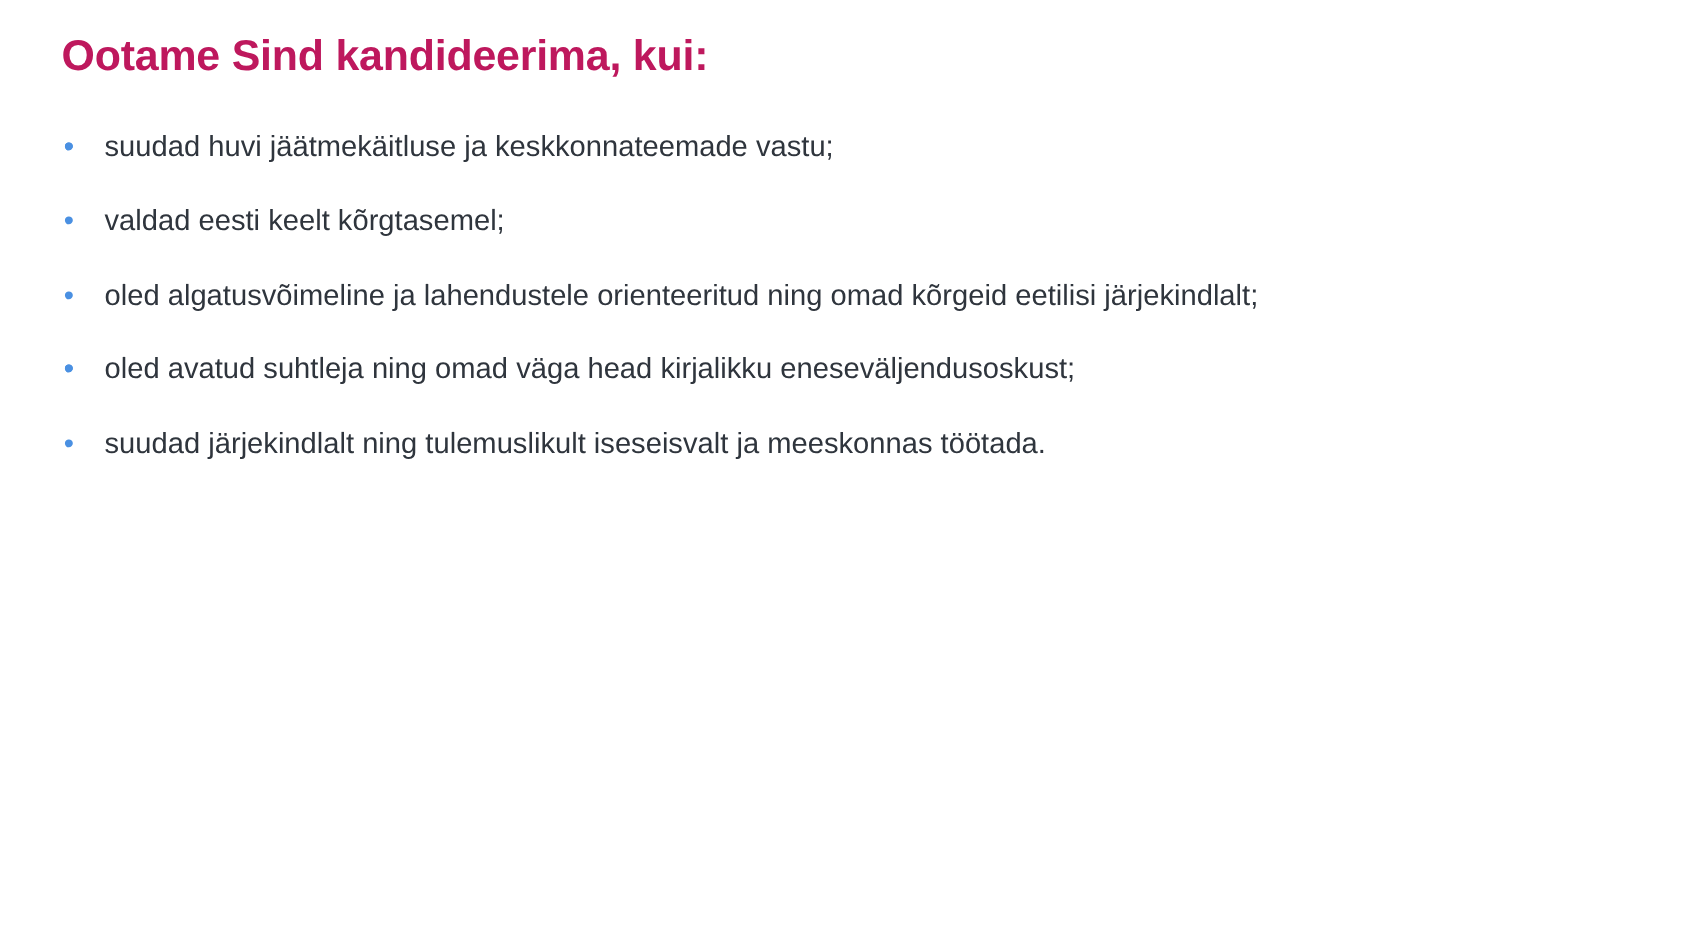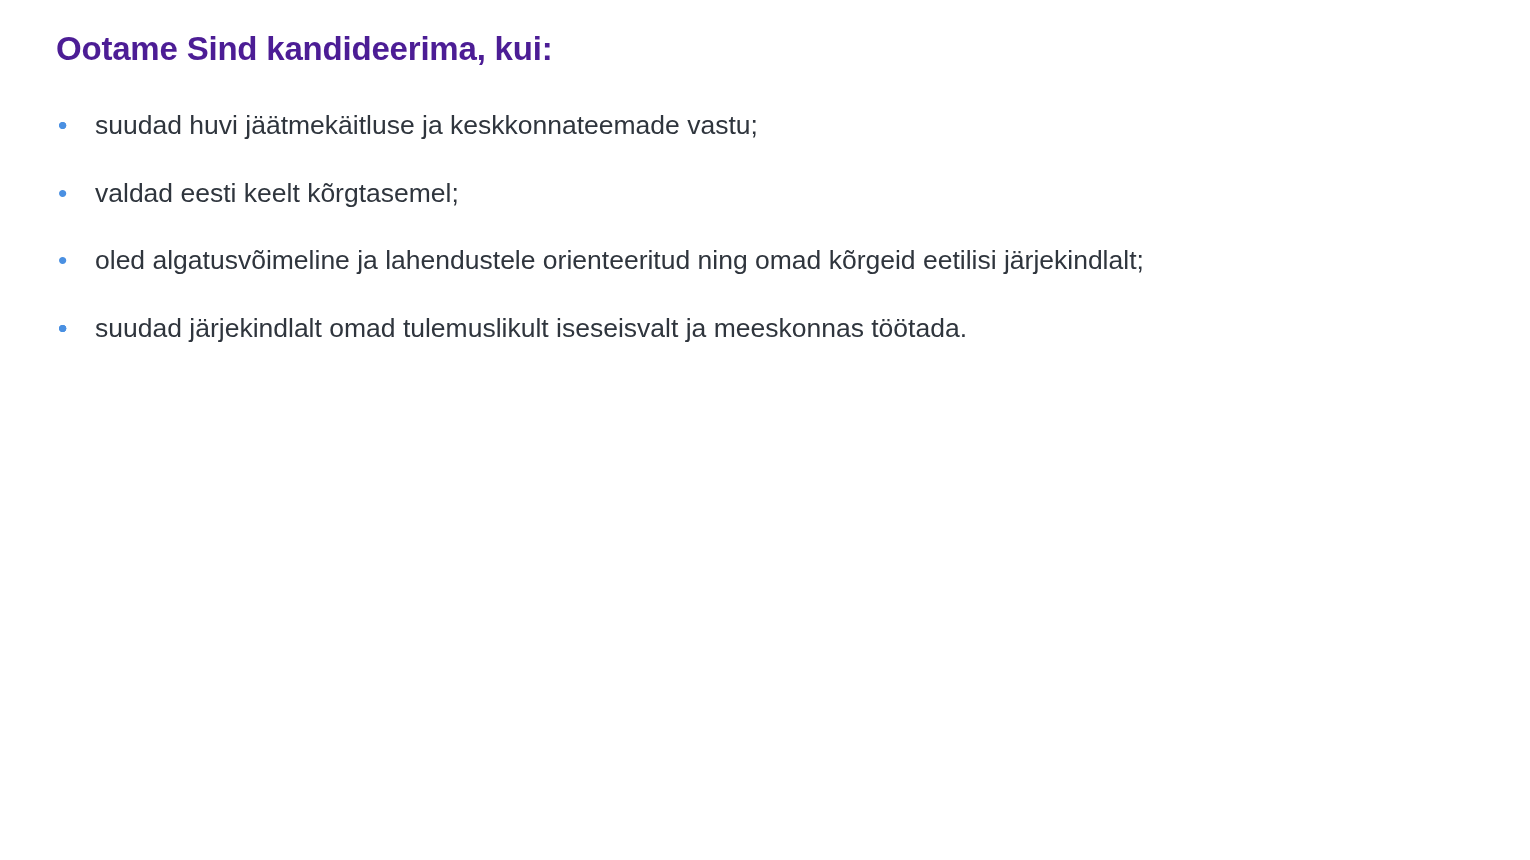--- a/index.html
+++ b/index.html
@@ -16,25 +16,25 @@
   }
   .page {
     position: relative;
     width: 1530px;
     height: 860px;
     box-sizing: border-box;
     padding: 28px 60px 0 56px;
     background: #ffffff;
   }
   .section-title {
-    font-size: 33px;
+    font-size: 39px;
     line-height: 1.25;
     font-weight: 700;
     letter-spacing: -0.2px;
-    color: #4c1d95;
+    color: #be185d;
     margin: 0 0 34px 0;
   }
   .bullet-list {
     list-style: none;
     margin: 0;
     padding: 0;
   }
   .bullet-item {
     position: relative;
     font-size: 26.5px;
@@ -78,20 +78,21 @@
     </li>
     <li class="bullet-item">
       <span class="bullet-dot">•</span>
       <span>oled algatusvõimeline ja lahendustele orienteeritud ning omad kõrgeid eetilisi järjekindlalt;</span>
     </li>
     <li class="bullet-item">
       <span class="bullet-dot">•</span>
     </li>
     <li class="bullet-item">
       <span class="bullet-dot">•</span>
+      <span>oled avatud suhtleja ning omad väga head kirjalikku eneseväljendusoskust;</span>
     </li>
     <li class="bullet-item">
       <span class="bullet-dot">•</span>
-      <span>suudad järjekindlalt omad tulemuslikult iseseisvalt ja meeskonnas töötada.</span>
+      <span>suudad järjekindlalt ning tulemuslikult iseseisvalt ja meeskonnas töötada.</span>
     </li>
   </ul>
 
 </div>
 
 </body></html>

